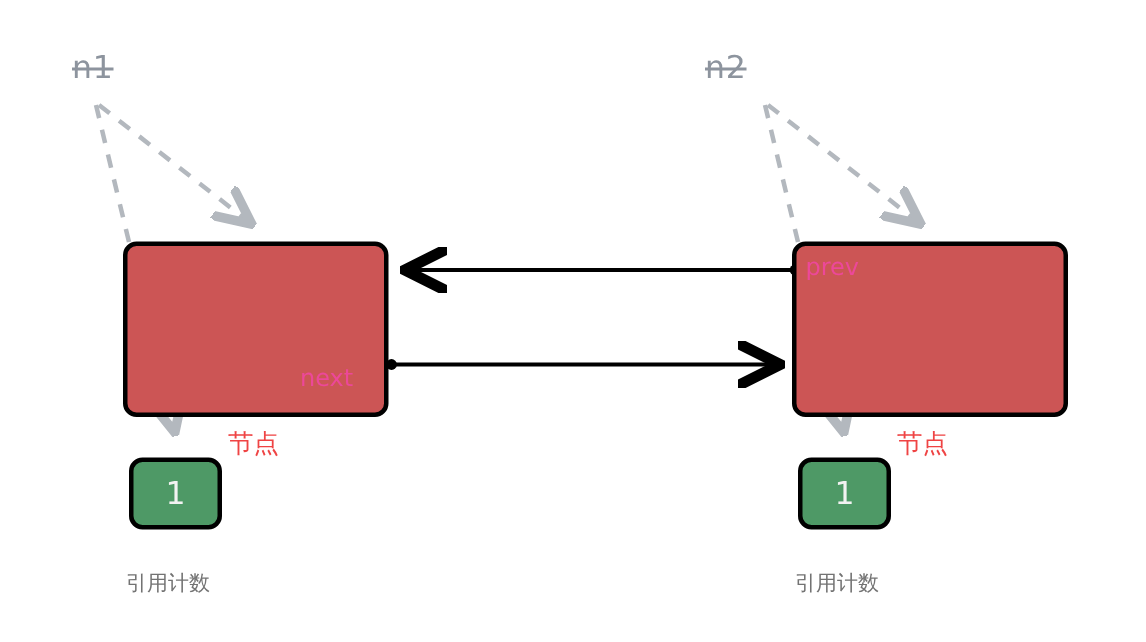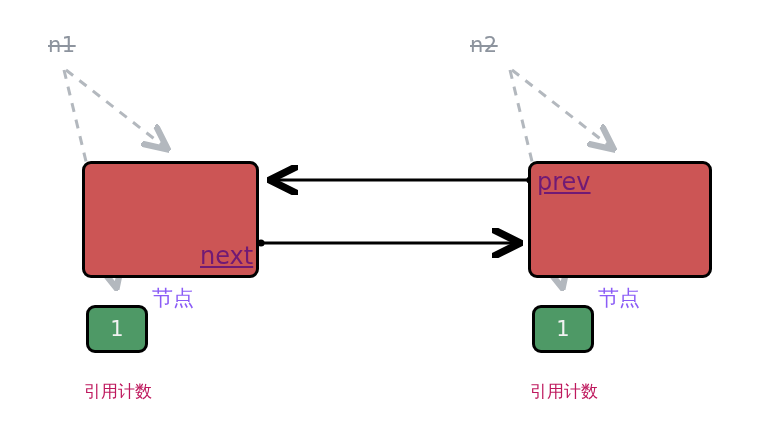--- a/index.html
+++ b/index.html
@@ -38,49 +38,48 @@
   }
   .node-box {
     position: absolute;
     background: #cc5555;
     border: 3px solid #000000;
     border-radius: 9px;
     box-sizing: border-box;
   }
   .field-label {
     position: absolute;
-    font-size: 24px;
-    color: #701a75;
+    font-size: 16px;
+    color: #ec4899;
     white-space: nowrap;
-    text-decoration: underline;
   }
   .refcount-box {
     position: absolute;
     background: #4e9966;
     border: 3px solid #000000;
     border-radius: 9px;
     box-sizing: border-box;
     display: flex;
     align-items: center;
     justify-content: center;
   }
   .refcount-value {
     font-size: 21px;
     color: #f2f2f2;
   }
   .caption {
     position: absolute;
-    font-size: 21px;
-    color: #8b5cf6;
+    font-size: 17px;
+    color: #ef4444;
     white-space: nowrap;
   }
   .caption-under {
     position: absolute;
-    font-size: 17px;
-    color: #be185d;
+    font-size: 14px;
+    color: #737373;
     white-space: nowrap;
   }
 </style>
 </head>
 <body>
 
 <div id="canvas">
 
   <svg class="layer" viewBox="0 0 764 428">
     <defs>

